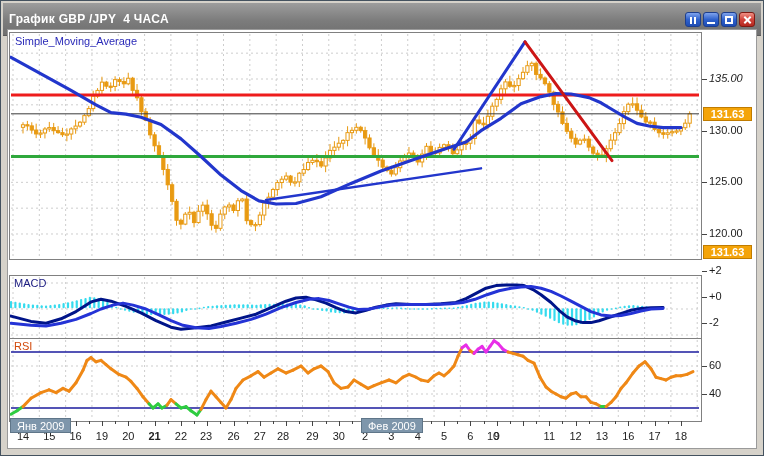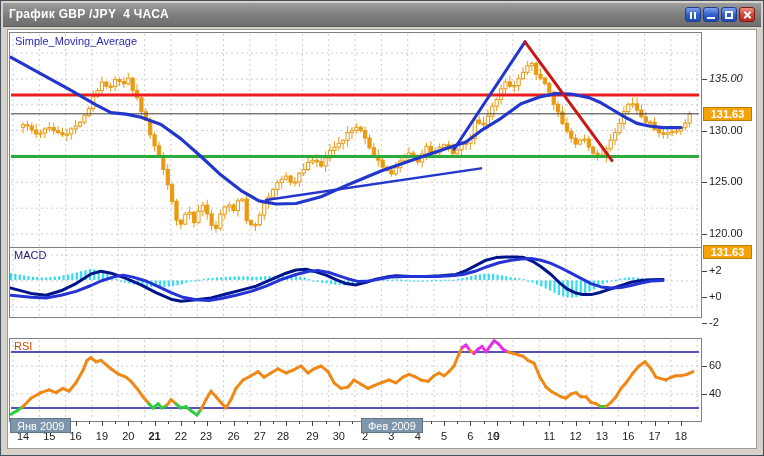--- a/index.html
+++ b/index.html
@@ -1,19 +1,19 @@
 <!DOCTYPE html>
 <html><head>
 <meta charset="utf-8">
 <style>
   html,body{margin:0;padding:0;background:#f0f0f0;font-family:"Liberation Sans",sans-serif;}
   .win{position:relative;width:764px;height:456px;background:#d6d2ca;border:1px solid #44525f;box-sizing:border-box;overflow:hidden;}
   .titlebar{position:absolute;left:2px;top:2px;right:2px;height:24px;
     background:linear-gradient(#9d9d9d,#7c7c7c 55%,#6f6f6f);border-bottom:1px solid #5a5a5a;
-    display:flex;align-items:flex-start;padding:4px 6px;box-sizing:border-box;}
+    display:flex;align-items:center;padding:16px 6px;box-sizing:border-box;}
   .title{color:#fff;font-size:12px;font-weight:bold;letter-spacing:.3px;white-space:pre;}
   .btns{margin-left:auto;display:flex;gap:2px;}
   .wbtn{width:16px;height:15px;border-radius:3px;border:1px solid #1d3f8e;box-sizing:border-box;
     background:linear-gradient(#7fa3ec,#2f62cc 50%,#1e4cb4);position:relative;cursor:pointer;}
   .wbtn.close{background:linear-gradient(#ef8f83,#d2453c 50%,#b4281f);border-color:#7e1a12;}
   .wbtn .g{position:absolute;background:#fff;}
   .pause .g1{left:4px;top:4px;width:2px;height:7px;}  .pause .g2{left:8px;top:4px;width:2px;height:7px;}
   .mini .g1{left:3px;top:9px;width:8px;height:2px;}
   .maxi .g1{left:3px;top:3px;width:8px;height:8px;background:transparent;border:2px solid #fff;box-sizing:border-box;}
   .close .g1,.close .g2{left:3px;top:6px;width:9px;height:2px;}
@@ -406,21 +406,21 @@
         <line x1="1" y1="62.01615000000012" x2="689" y2="62.01615000000012" stroke="#ee1c1c" stroke-width="3"></line>
         <line x1="1" y1="123.4975" x2="689" y2="123.4975" stroke="#2fa83c" stroke-width="3"></line>
         <line x1="1" y1="80.82221000000004" x2="689" y2="80.82221000000004" stroke="#3a3a3a" stroke-width="1"></line>
         <line x1="256" y1="166.89610000000005" x2="471" y2="135.38045000000005" stroke="#2236cc" stroke-width="2.5" stroke-linecap="round"></line>
         <polyline points="1.0,24.3 31.0,40.8 61.0,57.4 86.0,71.8 101.0,79.6 116.0,81.1 131.0,84.2 151.0,91.5 171.0,105.9 191.0,123.5 211.0,142.1 231.0,157.6 249.0,167.9 266.0,171.0 286.0,170.5 311.0,163.8 341.0,150.4 371.0,138.0 401.0,127.6 431.0,117.3 456.0,109.0 471.0,97.7 491.0,85.3 511.0,70.8 531.0,63.6 546.0,60.5 561.0,61.0 579.0,64.6 591.0,69.8 603.0,77.0 615.0,84.2 627.0,90.4 639.0,93.0 653.0,94.6 671.0,94.6" fill="none" stroke="#2236cc" stroke-width="3.2" stroke-linejoin="round" stroke-linecap="round"></polyline>
         <line x1="444" y1="116.26440000000012" x2="515" y2="8.801200000000058" stroke="#2236cc" stroke-width="3" stroke-linecap="round"></line>
         <line x1="515" y1="8.801200000000058" x2="602" y2="127.63070000000006" stroke="#cc1515" stroke-width="3" stroke-linecap="round"></line>
       </svg>
   </div>
 
-  <div class="panel" id="panel-macd" style="left:8px;top:246px;width:691px;height:69px;">
+  <div class="panel" id="panel-macd" style="left:8px;top:274px;width:691px;height:69px;">
     <span class="pl" style="left: 4px; top: 1px; color: rgb(26, 26, 128);">MACD</span>
     <svg id="svg-macd" width="691" height="69">
         <line x1="3" y1="1" x2="3" y2="68" stroke="#cdcdcd" stroke-width="1" stroke-dasharray="2 3"></line>
         <line x1="29.316" y1="1" x2="29.316" y2="68" stroke="#cdcdcd" stroke-width="1" stroke-dasharray="2 3"></line>
         <line x1="55.632" y1="1" x2="55.632" y2="68" stroke="#cdcdcd" stroke-width="1" stroke-dasharray="2 3"></line>
         <line x1="81.948" y1="1" x2="81.948" y2="68" stroke="#cdcdcd" stroke-width="1" stroke-dasharray="2 3"></line>
         <line x1="108.264" y1="1" x2="108.264" y2="68" stroke="#cdcdcd" stroke-width="1" stroke-dasharray="2 3"></line>
         <line x1="134.57999999999998" y1="1" x2="134.57999999999998" y2="68" stroke="#cdcdcd" stroke-width="1" stroke-dasharray="2 3"></line>
         <line x1="160.896" y1="1" x2="160.896" y2="68" stroke="#cdcdcd" stroke-width="1" stroke-dasharray="2 3"></line>
         <line x1="187.212" y1="1" x2="187.212" y2="68" stroke="#cdcdcd" stroke-width="1" stroke-dasharray="2 3"></line>

